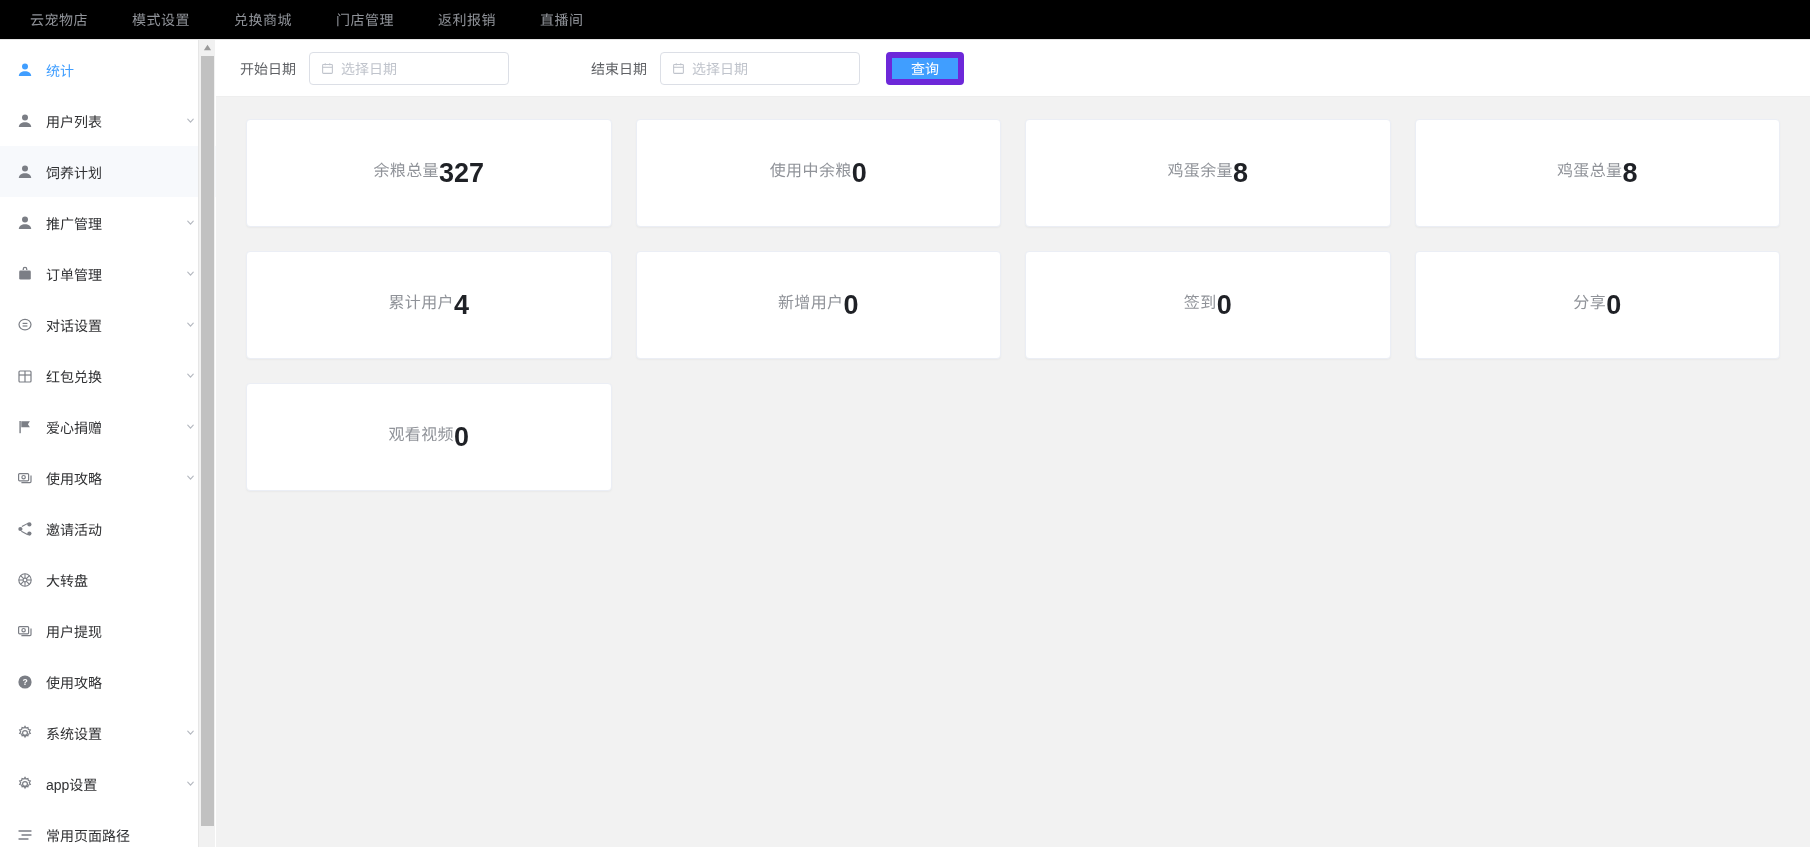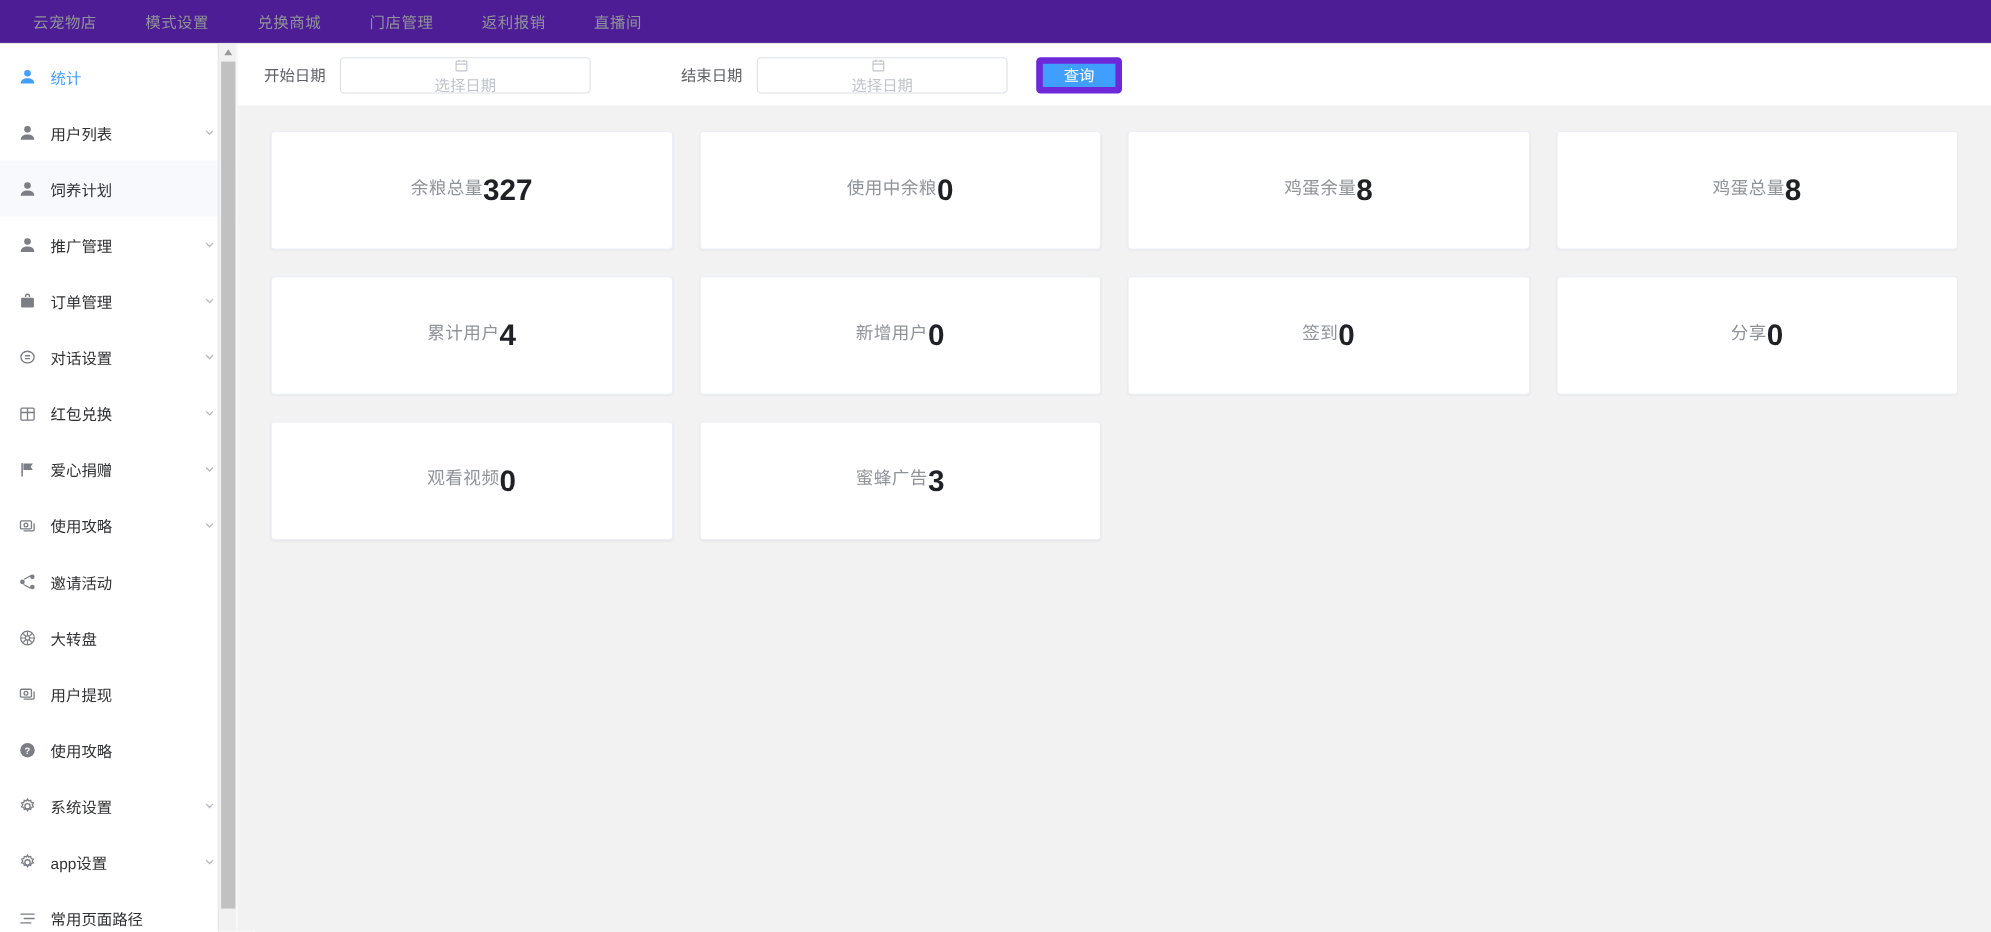--- a/index.html
+++ b/index.html
@@ -7,21 +7,21 @@
   html, body {
     width: 1810px; height: 847px;
     font-family: "Liberation Sans", "DejaVu Sans", sans-serif;
     background: #ffffff;
     overflow: hidden;
   }
 
   
   .navbar {
     height: 40px;
-    background: #4c1d95;
+    background: #000000;
     border-bottom: 1px solid #e6e6e6;
     display: flex;
     align-items: center;
     padding-left: 8px;
     position: relative;
     z-index: 5;
   }
   .nav-item {
     font-size: 14px;
     color: #909399;
@@ -127,30 +127,29 @@
     border-bottom: 1px solid #eeeeee;
   }
   .f-label {
     font-size: 14px;
     color: #606266;
     margin-right: 13px;
     white-space: nowrap;
   }
   .f-label.second { margin-left: 82px; }
   .date-input {
-    width: 228px;
+    width: 200px;
     height: 33px;
     border: 1px solid #dcdfe6;
     border-radius: 4px;
     display: flex;
     align-items: center;
     padding: 0 10px;
     background: #fff;
     cursor: pointer;
-    flex-direction: column;
   }
   .date-input .cal {
     width: 14px; height: 14px;
     flex: 0 0 14px;
     margin-right: 7px;
     color: #c0c4cc;
     display: flex; align-items: center; justify-content: center;
   }
   .date-input .cal svg { width: 13px; height: 13px; }
   .date-ph {
@@ -562,26 +561,20 @@
             </div>
           </div>
         </div>
         <div class="card-row">
           <div class="card-cell">
             <div class="stat-card">
               <div class="stat-title">观看视频</div>
               <div class="stat-value">0</div>
             </div>
           </div>
-          <div class="card-cell">
-            <div class="stat-card">
-              <div class="stat-title">蜜蜂广告</div>
-              <div class="stat-value">3</div>
-            </div>
-          </div>
           <div class="card-cell empty">
             <div class="stat-card">
               <div class="stat-title"></div>
               <div class="stat-value"></div>
             </div>
           </div>
           <div class="card-cell empty">
             <div class="stat-card">
               <div class="stat-title"></div>
               <div class="stat-value"></div>

